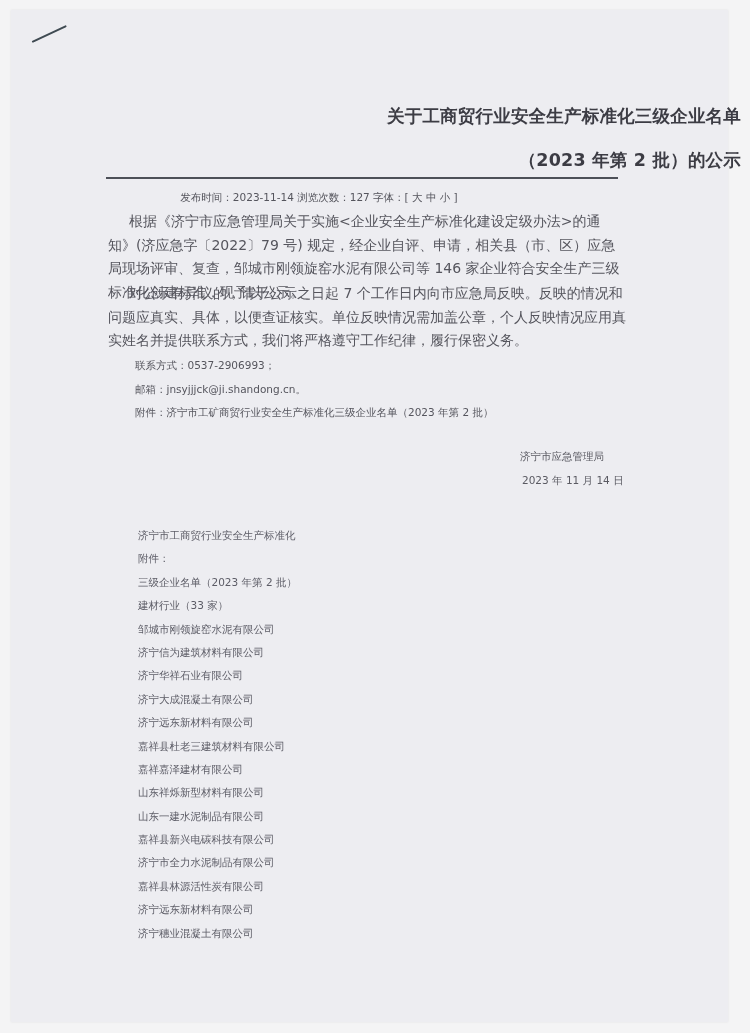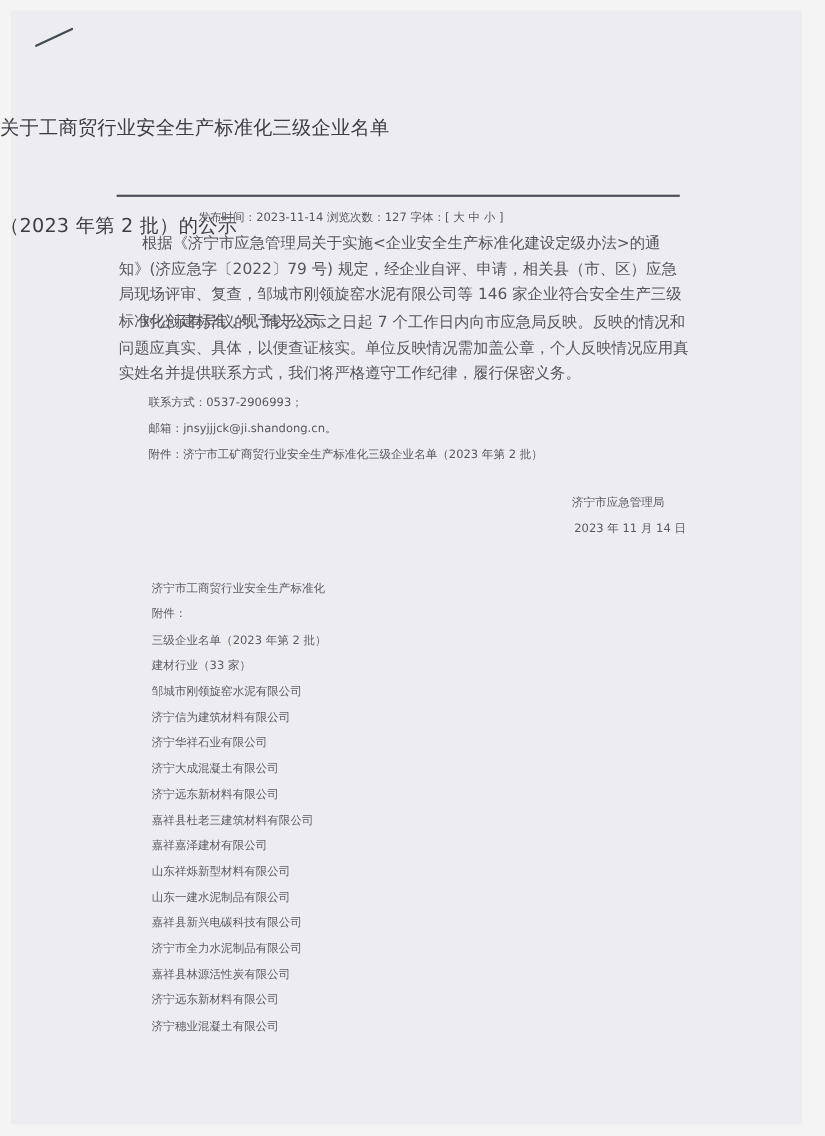--- a/index.html
+++ b/index.html
@@ -32,28 +32,28 @@
       height: 2px;
       background: #3f4a52;
       transform: rotate(-25deg);
       transform-origin: left center;
       border-radius: 2px;
     }
     .title {
       position: absolute;
       left: 0;
       width: 741px;
-      text-align: left;
-      font-weight: normal;
+      text-align: right;
+      font-weight: bold;
       color: #3c3c44;
       font-size: 17.5px;
       letter-spacing: 0.2px;
     }
     .title.t1 { top: 104px; }
-    .title.t2 { top: 148px; font-size: 17.5px; margin-top: 45px; }
+    .title.t2 { top: 148px; font-size: 17.5px; }
     .rule {
       position: absolute;
       left: 106px;
       top: 177px;
       width: 512px;
       height: 2px;
       background: #4d5058;
     }
     .meta {
       position: absolute;

